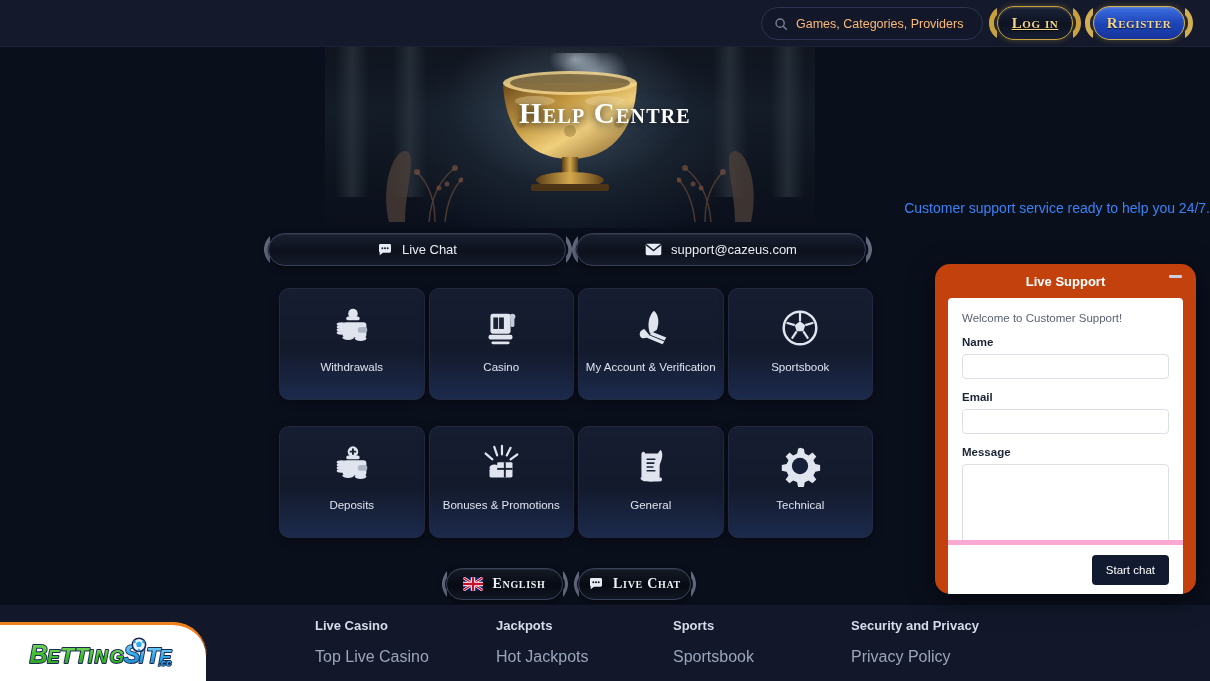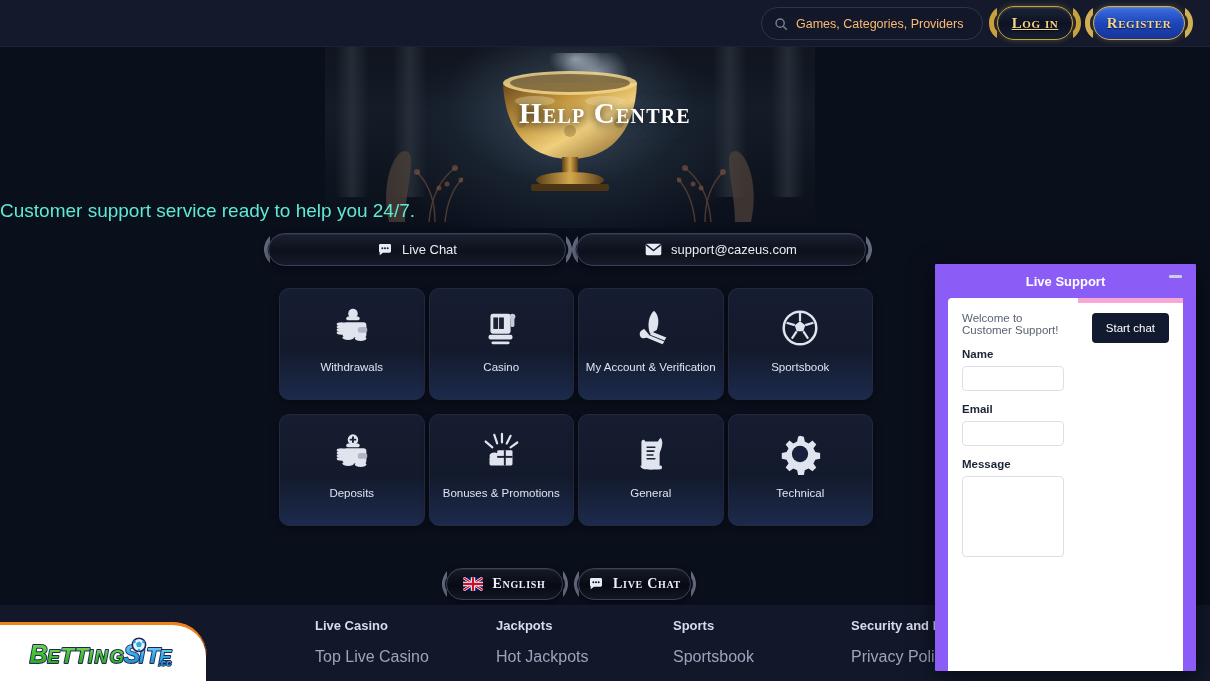--- a/index.html
+++ b/index.html
@@ -68,40 +68,40 @@
     width: 190px; height: 150px;
   }
   .hero-title {
     position: absolute; left: 0; right: 0; top: 97px; text-align: center;
     font-family: "Liberation Serif", serif;
     font-size: 29px; font-weight: bold; font-variant: small-caps;
     letter-spacing: 1.2px; color: #ffffff;
     text-shadow: 0 2px 10px rgba(0,0,0,.85), 0 0 22px rgba(160,190,220,.35);
   }
   .hero-sub {
-    position: absolute; left: 0; right: 0; top: 200px; text-align: left;
-    font-size: 19px; color: #5eead4; font-weight: 500;
+    position: absolute; left: 0; right: 0; top: 200px; text-align: right;
+    font-size: 14px; color: #3b82f6; font-weight: 500;
   }
 
   
   .pill {
     position: absolute; height: 33px; border-radius: 17px;
     background: linear-gradient(180deg,#1a2030 0%, #0c111c 55%, #151b29 100%);
     border: 1px solid #39405a;
     display: flex; align-items: center; justify-content: center; gap: 9px;
     color: #e8ecf5; font-size: 13px; font-weight: 500;
     box-shadow: inset 0 1px 1px rgba(255,255,255,.07), 0 2px 7px rgba(0,0,0,.55);
   }
   .pill-livechat { left: 268px; top: 233px; width: 298px; }
   .pill-email    { left: 576px; top: 233px; width: 290px; }
   .side-orn { position: absolute; top: 235px; width: 9px; height: 29px; }
 
   
   .cards { position: absolute; left: 267px; top: 288px; width: 606px; }
-  .card-row { display: flex; gap: 4px; margin-bottom: 14px; padding-left: 12px; }
+  .card-row { display: flex; gap: 4px; margin-bottom: 26px; padding-left: 12px; }
   .card {
     width: 147px; height: 112px; border-radius: 10px;
     background: linear-gradient(180deg,#161d30 0%, #131a2c 55%, #1c2a4c 100%);
     border: 1px solid #222a42;
     display: flex; flex-direction: column; align-items: center;
     justify-content: flex-start; padding-top: 16px;
     box-shadow: 0 2px 8px rgba(0,0,0,.4);
   }
   .card-icon { width: 46px; height: 46px; display: block; }
   .card-label {
@@ -145,38 +145,38 @@
   .logo-badge::after {
     content: ""; position: absolute; right: -1px; top: -3px;
     width: 38px; height: 62px;
     border-top: 3px solid #f0821e;
     border-radius: 0 34px 0 0;
   }
   .logo-svg { width: 152px; height: 34px; display: block; position: relative; z-index: 2; }
 
   
   .chat {
-    position: absolute; left: 935px; top: 264px; width: 261px; height: 407px;
-    background: #8b5cf6; border-radius: 1px;
+    position: absolute; left: 935px; top: 264px; width: 261px; height: 330px;
+    background: #c2410c; border-radius: 15px;
     box-shadow: 0 6px 26px rgba(0,0,0,.55);
     overflow: hidden;
   }
   .chat-header {
     position: relative; height: 34px;
     display: flex; align-items: center; justify-content: center;
   }
   .chat-title { font-size: 13px; font-weight: bold; color: #ffffff; }
   .chat-min {
     position: absolute; right: 14px; top: 11px; width: 13px; height: 3px;
     background: #c9cfdd; border-radius: 1px; cursor: pointer;
   }
   .chat-body {
     position: absolute; left: 13px; right: 13px; top: 34px; bottom: 0;
     background: #ffffff; border-radius: 4px 4px 0 0;
-    display: flex; 
+    display: flex; flex-direction: column;
   }
   .chat-scroll { flex: 1; overflow: hidden; padding: 14px 14px 0 14px; }
   .chat-welcome { font-size: 11.5px; color: #5a6273; margin-bottom: 12px; }
   .field-label { font-size: 11.5px; font-weight: bold; color: #1b2434; margin-bottom: 6px; }
   .field-input {
     width: 100%; height: 25px; border: 1px solid #dcdfe5; border-radius: 4px;
     margin-bottom: 12px; background: #fff; font-size: 11.5px;
     padding: 0 7px; font-family: "Liberation Sans", sans-serif; color: #1b2434;
   }
   .field-textarea {

